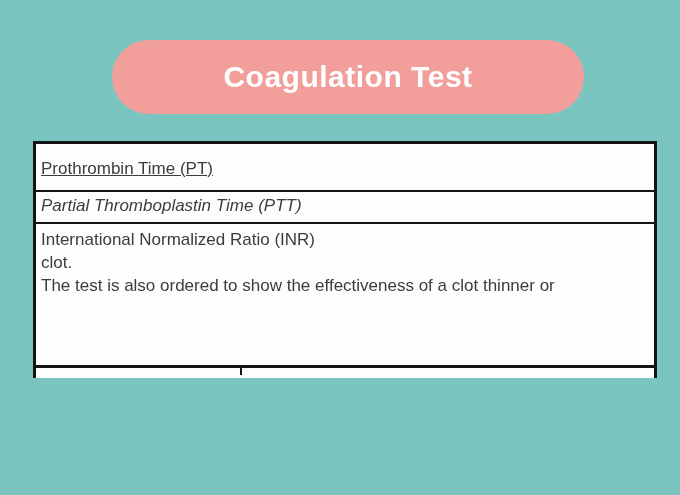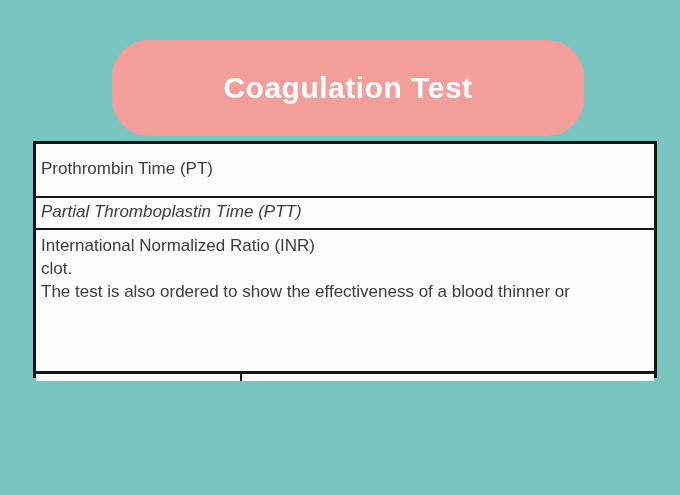--- a/index.html
+++ b/index.html
@@ -16,21 +16,21 @@
     position: relative;
     background: var(--page-bg, #7ac5c0);
     font-family: "Liberation Sans", sans-serif;
     overflow: hidden;
   }
   .banner {
     position: absolute;
     left: 112px;
     top: 40px;
     width: 472px;
-    height: 96px;
+    height: 74px;
     background: var(--banner-bg, #f29e9a);
     border-radius: 37px;
     display: flex;
     align-items: center;
     justify-content: center;
   }
   .banner-label {
     color: var(--banner-text, #ffffff);
     font-size: 30px;
     font-weight: bold;
@@ -43,23 +43,24 @@
     width: 624px;
     height: 237px;
     background: var(--table-bg, #fdfdfd);
     border: 3px solid var(--table-border, #141414);
     border-bottom: none;
     color: var(--table-text, #3c3c3c);
     font-size: 17px;
   }
   .row { width: 100%; overflow: hidden; }
   .row-1 {
-    height: 54px;
+    height: 48px;
     border-bottom: 2px solid var(--table-border, #141414);
     padding: 15px 4px 16px 5px;
+    text-decoration: underline;
   }
   .row-2 {
     height: 32px;
     border-bottom: 2px solid var(--table-border, #141414);
     padding: 4px 4px 0 5px;
     font-style: italic;
   }
   .row-3 {
     height: 144px;
     border-bottom: 3px solid var(--table-border, #141414);
@@ -90,18 +91,18 @@
 <div class="table">
   <div class="row row-1">
     <span>Prothrombin Time (PT)</span>
   </div>
   <div class="row row-2">
     <span>Partial Thromboplastin Time (PTT)</span>
   </div>
   <div class="row row-3">
     <div>International Normalized Ratio (INR)</div>
     <div>clot.</div>
-    <div>The test is also ordered to show the effectiveness of a blood thinner or</div>
+    <div>The test is also ordered to show the effectiveness of a clot thinner or</div>
   </div>
   <div class="partial-row">
     <div class="partial-divider"></div>
   </div>
 </div>
 
 </body></html>

